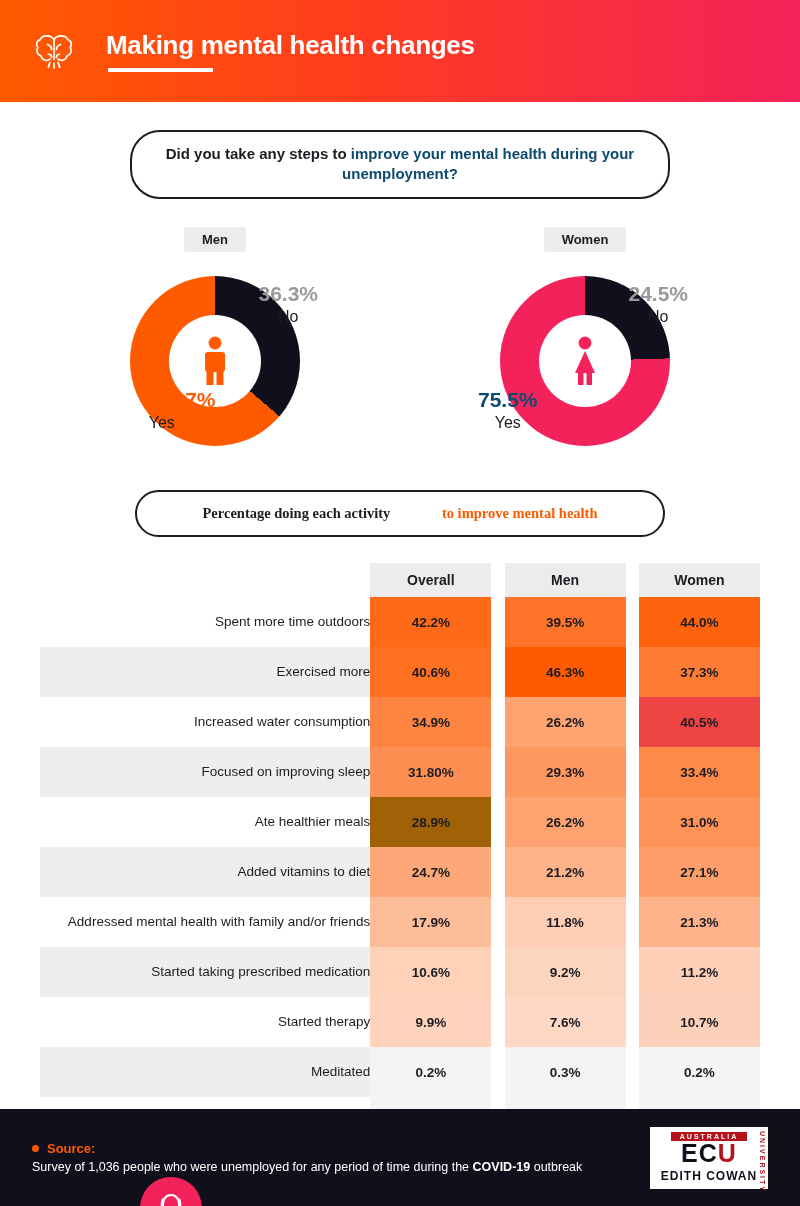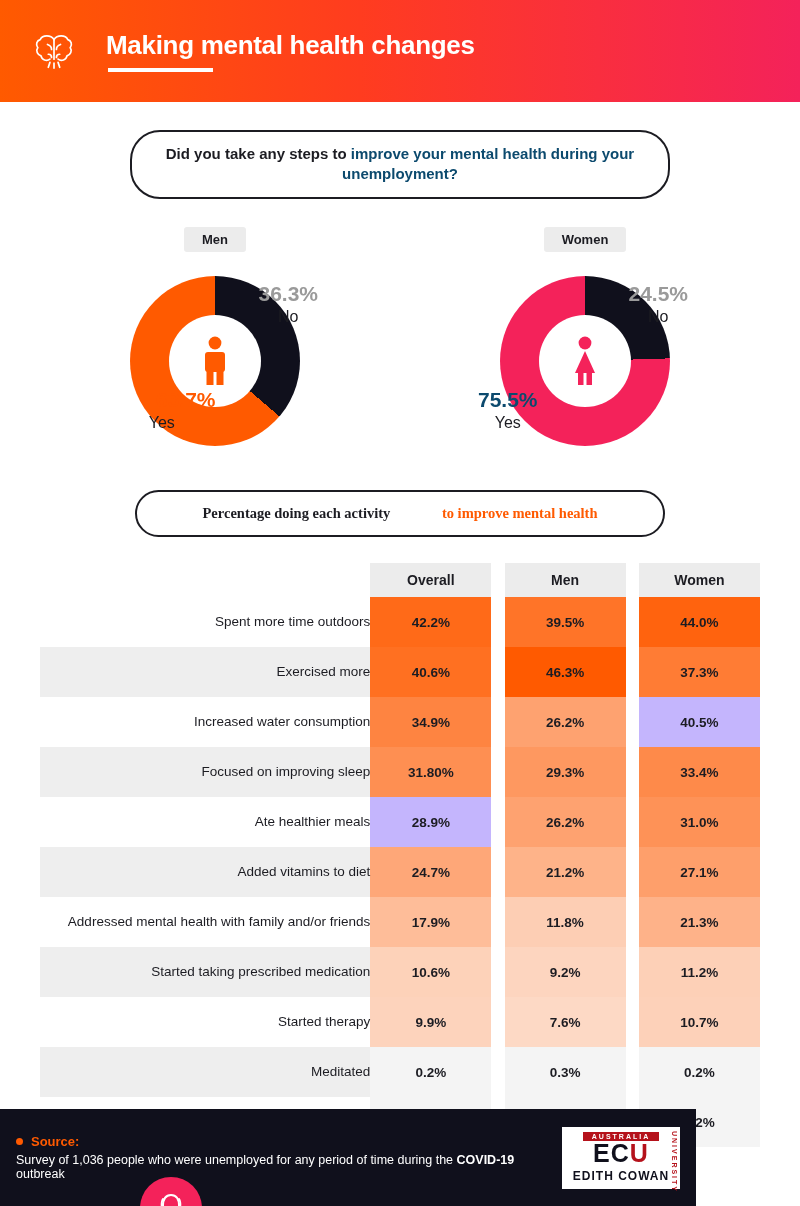--- a/index.html
+++ b/index.html
@@ -120,25 +120,25 @@
     padding: 14px 26px 14px 38px;
     margin-left: -20px;
     font-size: 13.5px; line-height: 1.45;
     min-height: 52px;
     display: flex; align-items: center;
   }
 
   
   .footer {
     position: absolute; left: 0; bottom: 0;
-    width: 696px; height: 97px;
+    width: 800px; height: 97px;
     background: #10101c;
     color: #ffffff;
     display: flex; align-items: center;
-    padding: 0 16px;
+    padding: 0 32px;
   }
   .src-dot { width: 7px; height: 7px; border-radius: 50%; background: #ff5a00; margin-right: 8px; }
   .src-title { color: #ff5a00; font-weight: bold; font-size: 13px; }
   .src-text { font-size: 12.5px; margin-top: 4px; }
   .footer-left { flex: 1; }
   .ecu-logo {
     width: 118px; height: 62px; background: #ffffff;
     position: relative; display: flex; flex-direction: column;
     align-items: center; justify-content: center;
   }
@@ -262,33 +262,33 @@
         <td class="val-cell col-val" style="background: rgb(255, 90, 0);">46.3%</td>
         <td class="gap"></td>
         <td class="val-cell col-val" style="background: rgb(255, 124, 52);">37.3%</td>
       </tr>
       <tr>
         <td class="row-label col-label">Increased water consumption</td>
         <td class="val-cell col-val" style="background: rgb(254, 132, 65);">34.9%</td>
         <td class="gap"></td>
         <td class="val-cell col-val" style="background: rgb(254, 162, 112);">26.2%</td>
         <td class="gap"></td>
-        <td class="val-cell col-val" style="background: #c4b5fd; margin-top: 36px;">40.5%</td>
+        <td class="val-cell col-val" style="background: #ef4444; margin-top: 36px;">40.5%</td>
       </tr>
       <tr class="row-alt">
         <td class="row-label col-label">Focused on improving sleep</td>
         <td class="val-cell col-val" style="background: rgb(254, 143, 82);">31.80%</td>
         <td class="gap"></td>
         <td class="val-cell col-val" style="background: rgb(254, 152, 96);">29.3%</td>
         <td class="gap"></td>
         <td class="val-cell col-val" style="background: rgb(254, 138, 74);">33.4%</td>
       </tr>
       <tr>
         <td class="row-label col-label">Ate healthier meals</td>
-        <td class="val-cell col-val" style="background: #c4b5fd;">28.9%</td>
+        <td class="val-cell col-val" style="background: #a16207;">28.9%</td>
         <td class="gap"></td>
         <td class="val-cell col-val" style="background: rgb(254, 162, 112);">26.2%</td>
         <td class="gap"></td>
         <td class="val-cell col-val" style="background: rgb(254, 146, 87);">31.0%</td>
       </tr>
       <tr class="row-alt">
         <td class="row-label col-label">Added vitamins to diet</td>
         <td class="val-cell col-val" style="background: rgb(254, 167, 120);">24.7%</td>
         <td class="gap"></td>
         <td class="val-cell col-val" style="background: rgb(254, 179, 137);">21.2%</td>

